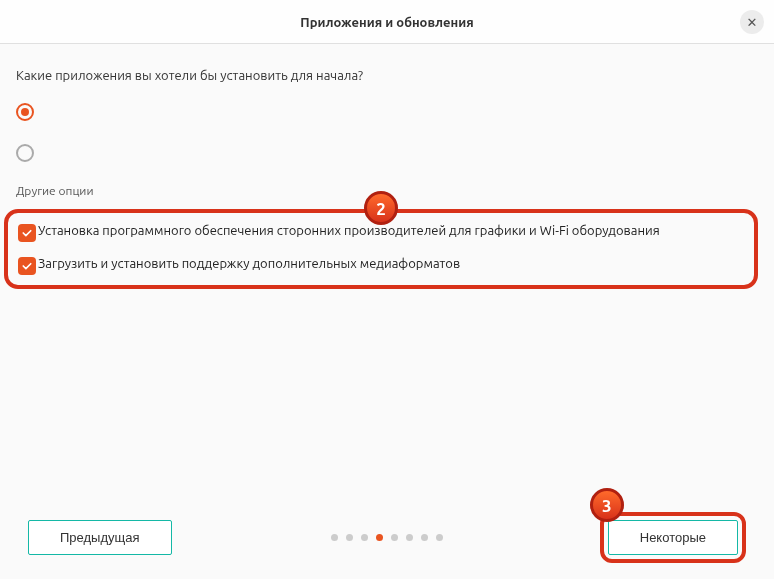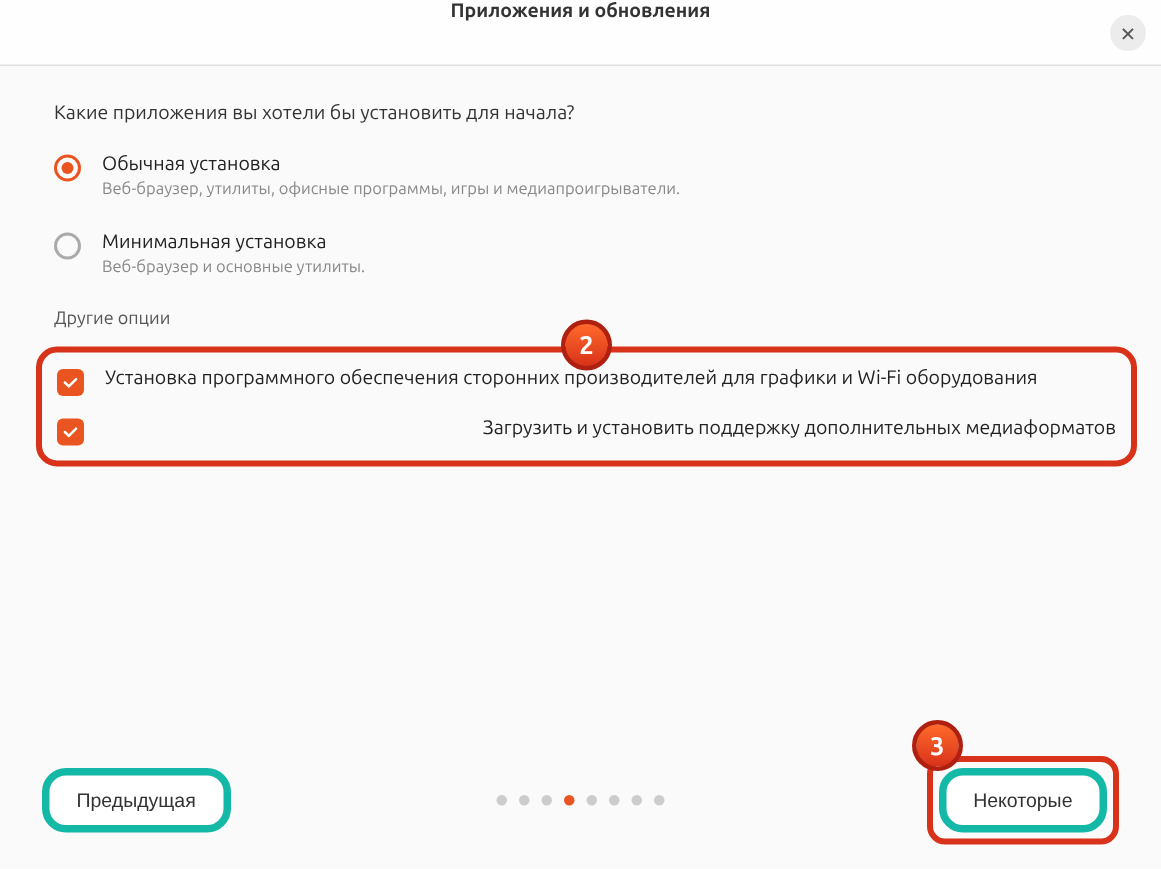--- a/index.html
+++ b/index.html
@@ -13,20 +13,21 @@
     }
     .window {
       width: 774px;
       height: 579px;
       background: #fafafa;
       position: relative;
     }
     .titlebar {
       height: 44px;
       display: flex;
+      align-items: center;
       justify-content: center;
       border-bottom: 1px solid #e0e0e0;
       background: #fefefe;
       position: relative;
     }
     .titlebar-title {
       font-size: 13px;
       font-weight: 600;
       color: #333;
     }
@@ -39,21 +40,21 @@
       border-radius: 50%;
       background: #ececec;
       display: flex;
       align-items: center;
       justify-content: center;
       cursor: pointer;
       font-size: 13px;
       color: #555;
     }
     .content {
-      padding: 24px 28px 0 36px;
+      padding: 24px 28px 0 16px;
     }
     .heading {
       font-size: 13px;
       color: #333;
       margin-bottom: 20px;
     }
     .option-group {
       margin-bottom: 22px;
       display: flex;
       gap: 14px;
@@ -98,25 +99,25 @@
     .highlight-box {
       border: 4px solid #d8321a;
       border-radius: 14px;
       padding: 10px 10px 10px 10px;
       position: relative;
       margin-left: -12px;
       margin-right: -12px;
     }
     .checkbox-row {
       display: flex;
-      gap: 14px;
+      gap: 2px;
       align-items: flex-start;
       margin-bottom: 14px;
     }
-    .checkbox-row:last-child { margin-bottom: 0; justify-content: space-between; }
+    .checkbox-row:last-child { margin-bottom: 0; }
     .checkbox {
       width: 18px;
       height: 18px;
       border-radius: 4px;
       background: #e95420;
       flex-shrink: 0;
       display: flex;
       align-items: center;
       justify-content: center;
       color: #fff;
@@ -136,23 +137,23 @@
     .footer {
       position: absolute;
       bottom: 16px;
       left: 28px;
       right: 28px;
       display: flex;
       align-items: center;
       justify-content: space-between;
     }
     .btn {
-      padding: 9px 18px;
-      border: 5px solid #14b8a6;
-      border-radius: 16px;
+      padding: 9px 31px;
+      border: 1px solid #14b8a6;
+      border-radius: 2px;
       background: #fff;
       font-size: 13px;
       color: #333;
       cursor: pointer;
     }
     .dots {
       display: flex;
       gap: 8px;
       position: absolute;
       left: 50%;
@@ -199,32 +200,24 @@
     <div class="close-btn">
       <span>✕</span>
     </div>
   </div>
 
   <div class="content">
     <div class="heading">Какие приложения вы хотели бы установить для начала?</div>
 
     <div class="option-group">
       <div class="radio checked"></div>
-      <div>
-        <div class="option-title">Обычная установка</div>
-        <div class="option-desc">Веб-браузер, утилиты, офисные программы, игры и медиапроигрыватели.</div>
-      </div>
     </div>
 
     <div class="option-group">
       <div class="radio"></div>
-      <div>
-        <div class="option-title">Минимальная установка</div>
-        <div class="option-desc">Веб-браузер и основные утилиты.</div>
-      </div>
     </div>
 
     <div class="section-label">Другие опции</div>
 
     <div class="highlight-box">
       <div class="marker marker-2">2</div>
 
       <div class="checkbox-row">
         <div class="checkbox">
           <svg viewBox="0 0 16 16">

